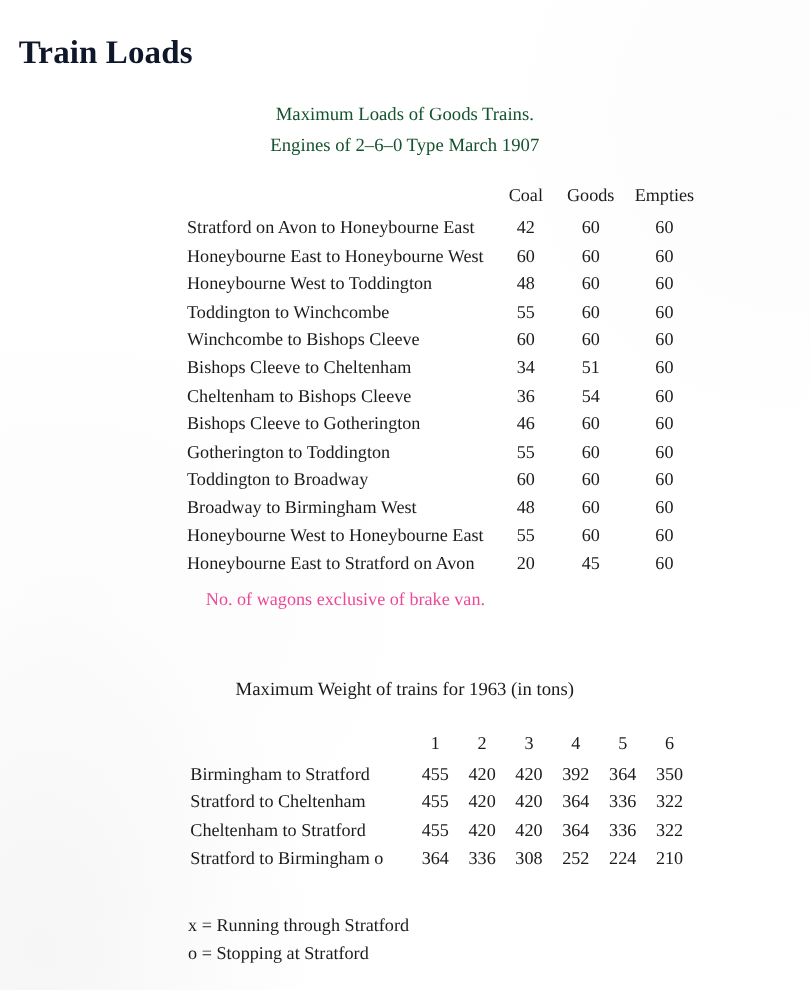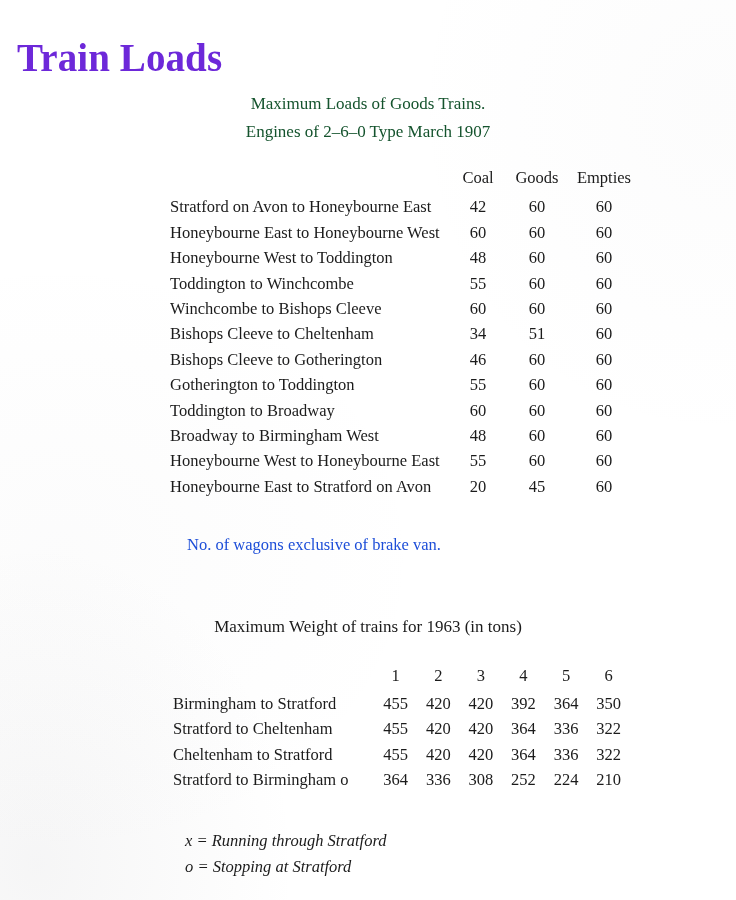--- a/index.html
+++ b/index.html
@@ -26,24 +26,24 @@
       radial-gradient(ellipse at 8% 62%, rgba(160,160,165,0.035) 0%, rgba(255,255,255,0) 38%),
       radial-gradient(ellipse at 5% 96%, rgba(150,150,155,0.09) 0%, rgba(255,255,255,0) 26%),
       radial-gradient(ellipse at 97% 12%, rgba(160,160,165,0.03) 0%, rgba(255,255,255,0) 30%);
     pointer-events: none;
   }
 
   .page-title {
     position: absolute;
     left: 17px;
     top: 12px;
-    font-size: 39px;
+    font-size: 30px;
     font-weight: bold;
     letter-spacing: 0.1px;
-    color: #6d28d9;
+    color: #0f172a;
     line-height: 1.05;
     white-space: nowrap;
   }
 
   .subtitle-block {
     position: absolute;
     left: 0;
     top: 90px;
     width: 736px;
     text-align: center;
@@ -98,21 +98,21 @@
   .goods-table td.cell-goods { width: 62px; }
   .goods-table td.cell-empties { width: 72px; }
 
   .goods-note {
     position: absolute;
     left: 0;
     top: 535px;
     width: 628px;
     text-align: center;
     font-size: 16.5px;
-    color: #1d4ed8;
+    color: #ec4899;
     white-space: nowrap;
   }
 
   
   .weight-heading {
     position: absolute;
     left: 0;
     top: 617px;
     width: 736px;
     text-align: center;
@@ -148,23 +148,22 @@
   }
   .weight-table th.num-head,
   .weight-table td.num-cell {
     text-align: center;
     width: 43px;
   }
   .weight-table th.num-head { padding-bottom: 3px; }
 
   .footnotes {
     position: absolute;
-    left: 185px;
+    left: 171px;
     top: 828px;
-    font-style: italic;
   }
   .footnote-line {
     font-size: 16.5px;
     line-height: 26px;
     color: #1b1b1b;
     white-space: nowrap;
   }
 </style>
 </head>
 <body>
@@ -216,20 +215,26 @@
       <tr>
         <td class="route-cell">Winchcombe to Bishops Cleeve</td>
         <td class="num-cell cell-coal">60</td>
         <td class="num-cell cell-goods">60</td>
         <td class="num-cell cell-empties">60</td>
       </tr>
       <tr>
         <td class="route-cell">Bishops Cleeve to Cheltenham</td>
         <td class="num-cell cell-coal">34</td>
         <td class="num-cell cell-goods">51</td>
+        <td class="num-cell cell-empties">60</td>
+      </tr>
+      <tr>
+        <td class="route-cell">Cheltenham to Bishops Cleeve</td>
+        <td class="num-cell cell-coal">36</td>
+        <td class="num-cell cell-goods">54</td>
         <td class="num-cell cell-empties">60</td>
       </tr>
       <tr>
         <td class="route-cell">Bishops Cleeve to Gotherington</td>
         <td class="num-cell cell-coal">46</td>
         <td class="num-cell cell-goods">60</td>
         <td class="num-cell cell-empties">60</td>
       </tr>
       <tr>
         <td class="route-cell">Gotherington to Toddington</td>

